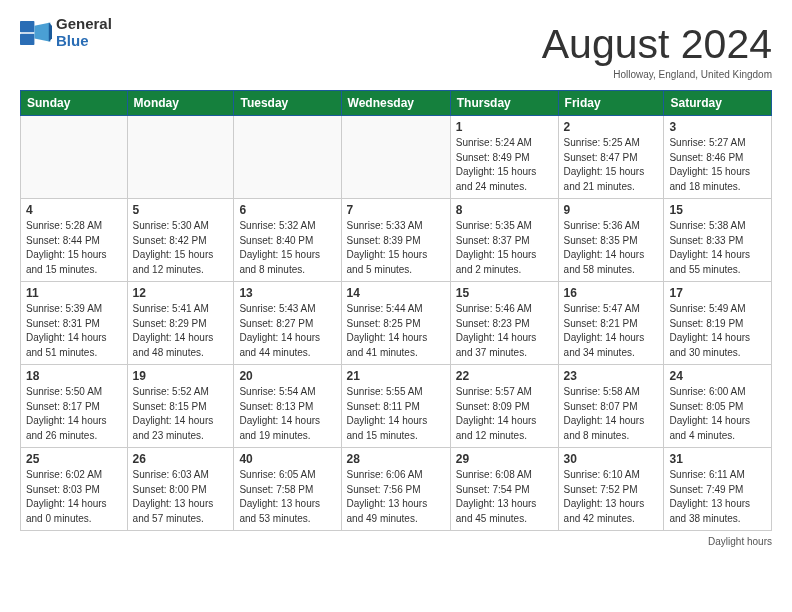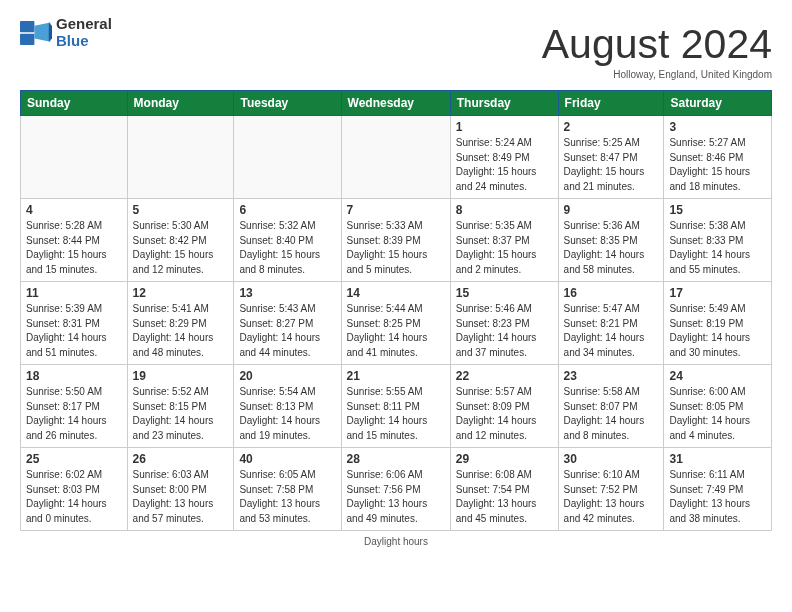--- a/index.html
+++ b/index.html
@@ -91,21 +91,21 @@
     }
     .day-info {
       color: #333;
       font-size: 10px;
       line-height: 1.45;
     }
     .footer-note {
       margin-top: 5px;
       font-size: 10px;
       color: #555;
-      text-align: center;
+      text-align: right;
     }
   </style>
 </head>
 <body>
 
 <div class="page">
   <div class="header">
     <div class="logo">
       <svg class="logo-icon" viewBox="0 0 40 34">
         <rect x="0" y="2" width="18" height="14" rx="1" fill="#2a6db5"></rect>

